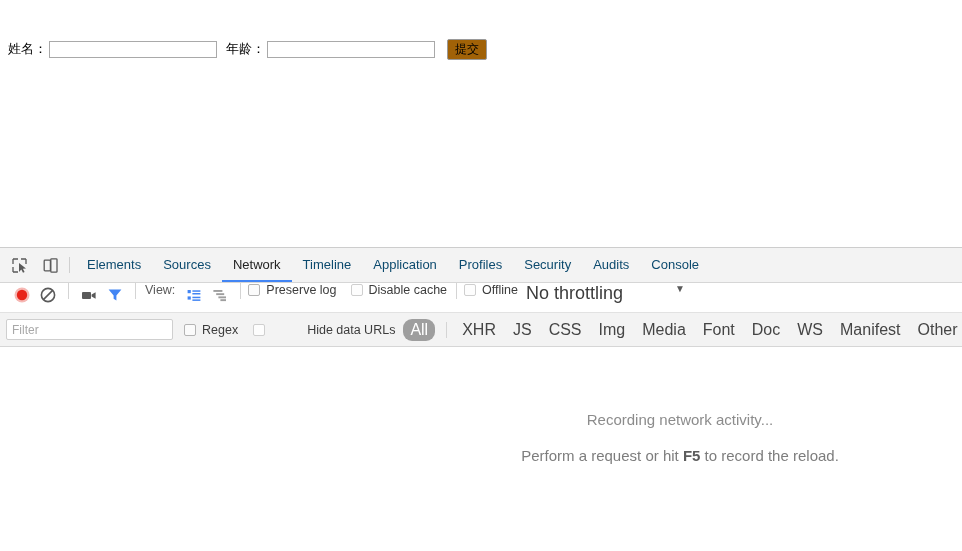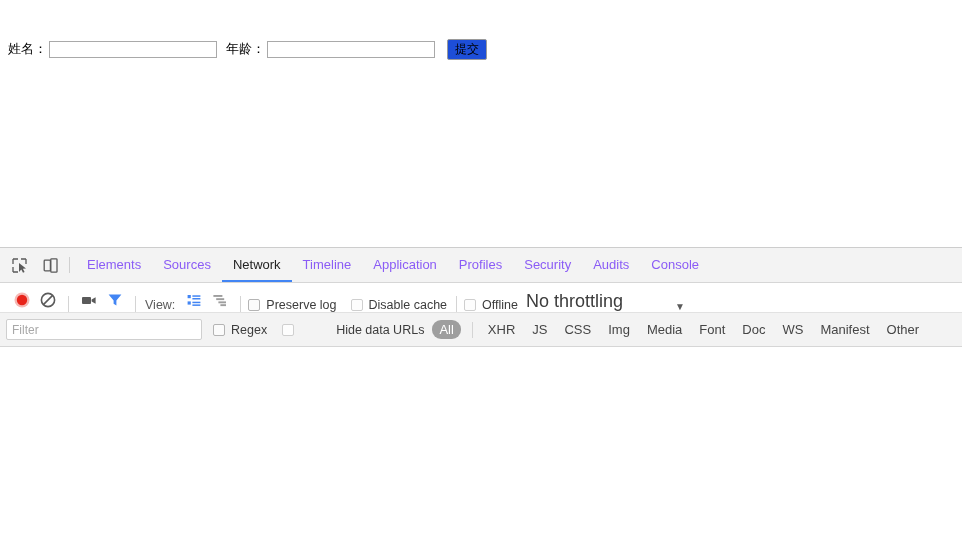--- a/index.html
+++ b/index.html
@@ -54,21 +54,21 @@
   }
   #name-input { width: 168px; margin-left: 2px; }
   #age-input  { width: 168px; margin-left: 2px; }
   .age-label { margin-left: 9px; }
   .submit-btn {
     margin-left: 12px;
     font-family: "DejaVu Sans", sans-serif;
     font-size: 12px;
     height: 21px;
     padding: 0 7px;
-    background: #1d4ed8;
+    background: #a16207;
     border: 1px solid #9a9a9a;
     border-radius: 2px;
     color: #000;
     cursor: default;
     line-height: 18px;
   }
 
   
   .devtools {
     position: absolute;
@@ -115,38 +115,38 @@
   }
   .tabs {
     display: flex;
     align-items: stretch;
   }
   .tab {
     display: flex;
     align-items: center;
     padding: 0 11px;
     font-size: 13px;
-    color: #8b5cf6;
+    color: #0c4a6e;
     cursor: default;
     border-bottom: 2px solid transparent;
     box-sizing: border-box;
     white-space: nowrap;
   }
   .tab.active {
     color: #222222;
     border-bottom-color: #4285f4;
   }
 
   
   .controls {
     height: 30px;
     background: #ffffff;
     border-bottom: 1px solid #e2e2e2;
     display: flex;
-    align-items: flex-end;
+    align-items: flex-start;
     flex: none;
     box-sizing: border-box;
     padding-left: 9px;
   }
   .ctl-icon {
     width: 26px;
     height: 24px;
     display: flex;
     align-items: center;
     justify-content: center;
@@ -207,42 +207,42 @@
     height: 34px;
     background: #f3f3f3;
     border-bottom: 1px solid #d6d6d6;
     display: flex;
     align-items: center;
     flex: none;
     box-sizing: border-box;
     padding-left: 6px;
   }
   .filter-input {
-    width: 196px;
+    width: 178px;
     height: 21px;
     box-sizing: border-box;
     border: 1px solid #cfcfcf;
     background: #ffffff;
     border-radius: 2px;
     font-size: 12px;
     font-family: "Liberation Sans", sans-serif;
     color: #333;
     padding: 0 5px;
     outline: none;
   }
   .filter-input::placeholder { color: #a8a8a8; }
   .fb-sep {
     width: 1px;
     height: 16px;
     background: #d4d4d4;
     margin: 0 8px;
     flex: none;
   }
   .chip {
-    font-size: 13px;
+    font-size: 16px;
     color: #454545;
     padding: 2px 7px;
     border-radius: 9px;
     cursor: default;
     white-space: nowrap;
     margin-right: 3px;
   }
   .chip.active {
     background: #9e9e9e;
     color: #ffffff;
@@ -392,14 +392,20 @@
     <span class="chip">CSS</span>
     <span class="chip">Img</span>
     <span class="chip">Media</span>
     <span class="chip">Font</span>
     <span class="chip">Doc</span>
     <span class="chip">WS</span>
     <span class="chip">Manifest</span>
     <span class="chip">Other</span>
   </div>
 
+  <div class="net-body">
+    <div class="empty-state">
+      <div>Recording network activity...</div>
+      <div class="line2"><span>Perform a request or hit </span><b>F5</b><span> to record the reload.</span></div>
+    </div>
+  </div>
 
 </div>
 
 </body></html>

